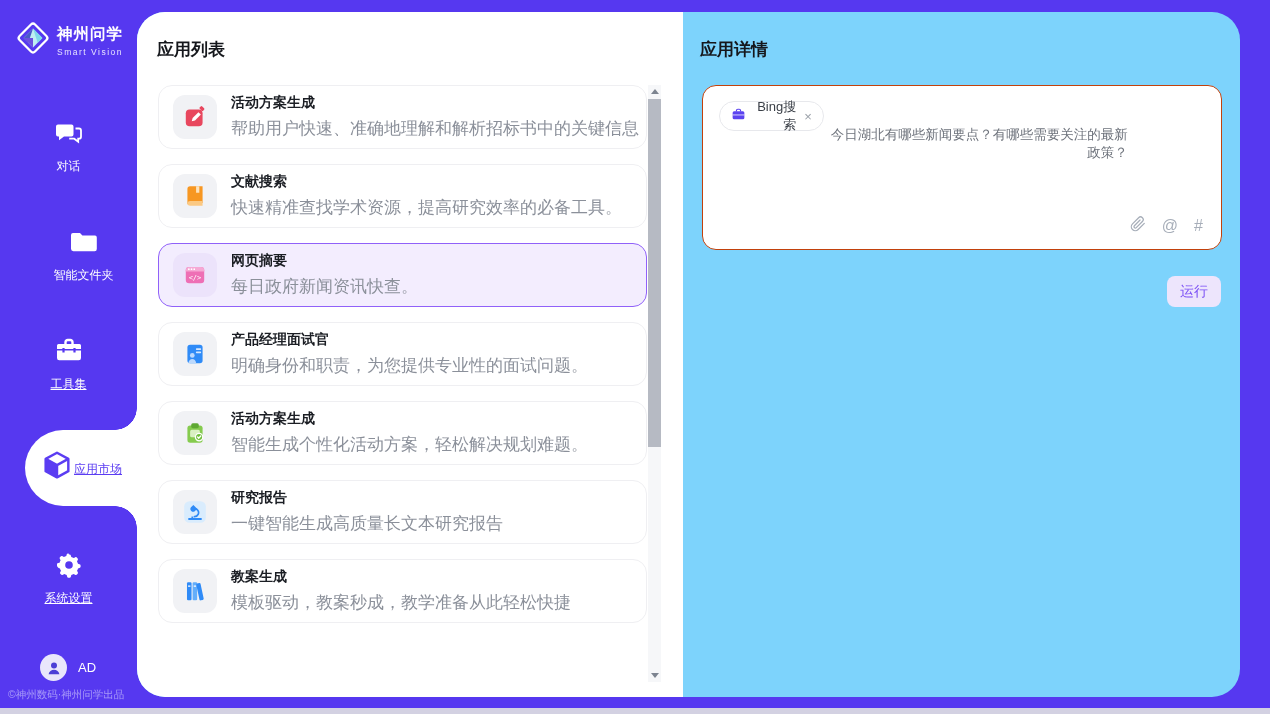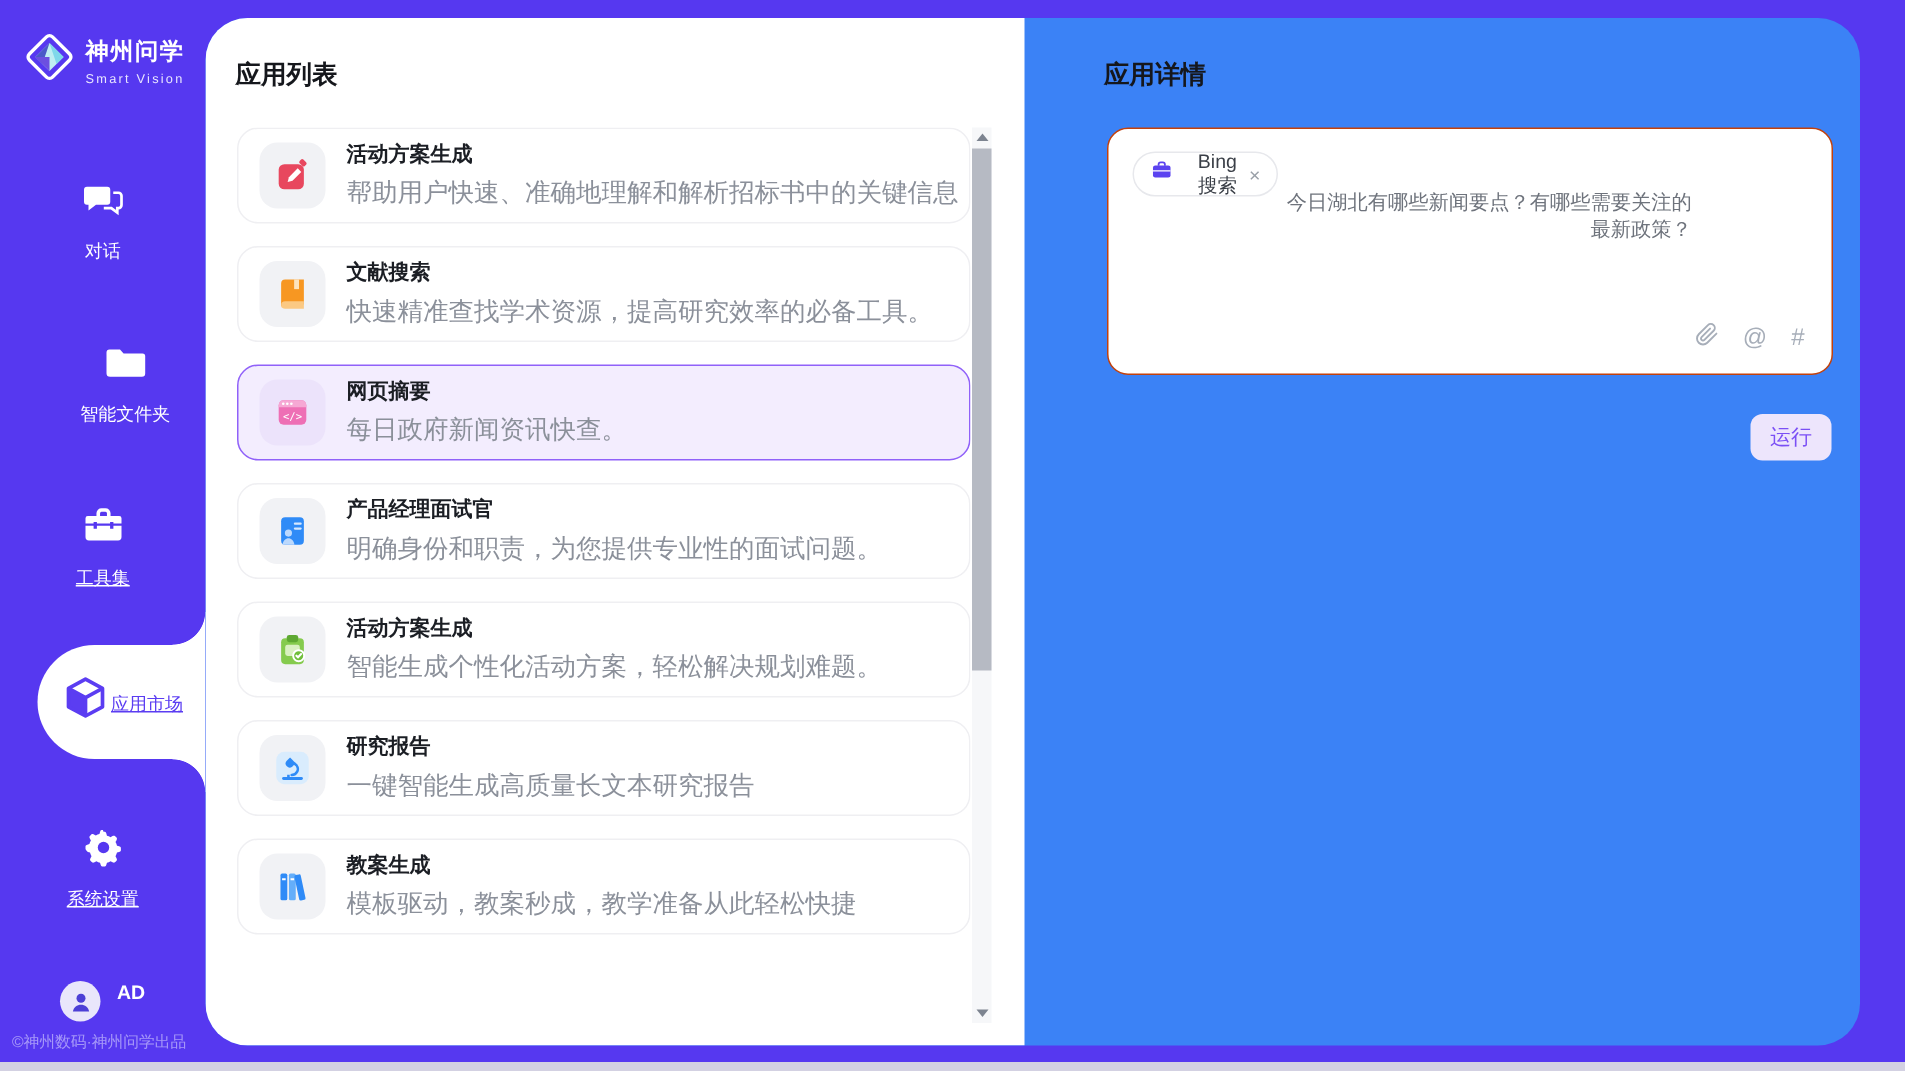--- a/index.html
+++ b/index.html
@@ -24,28 +24,28 @@
 
   .active-tab { position:absolute; left:25px; top:424px; width:112px; height:76px;
     background:#fff; border-radius:38px 0 0 38px; }
   .active-tab::before { content:""; position:absolute; right:0; top:-22px; width:22px; height:22px;
     background:radial-gradient(circle at 0 0, rgba(0,0,0,0) 21.5px, #fff 22px); }
   .active-tab::after { content:""; position:absolute; right:0; bottom:-22px; width:22px; height:22px;
     background:radial-gradient(circle at 0 100%, rgba(0,0,0,0) 21.5px, #fff 22px); }
   .active-tab .tab-inner { position:absolute; inset:0; display:flex; flex-direction:row; align-items:center; justify-content:center; }
   .active-tab .nav-label { color:#5b3df2; font-size:12px; margin-top:3px; text-decoration:underline; }
 
-  .user-row { position:absolute; left:0; top:648px; width:137px; display:flex; padding-left:40px;font-weight:bold; }
+  .user-row { position:absolute; left:0; top:648px; width:137px; display:flex; align-items:center; padding-left:40px; }
   .avatar { width:27px; height:27px; border-radius:50%; background:#e9e6fb; display:flex; align-items:center; justify-content:center; }
   .user-name { color:#fff; font-size:13px; margin-left:11px; }
   .copyright { position:absolute; left:8px; top:682px; font-size:10.5px; color:rgba(230,227,255,.55); white-space:nowrap; }
 
   
   .content { position:absolute; left:137px; top:12px; width:1103px; height:685px;
-    border-radius:28px; overflow:hidden; display:flex; background:#3b82f6;gap:36px; }
+    border-radius:28px; overflow:hidden; display:flex; background:#7dd3fc; }
 
   
   .list-panel { width:546px; background:#fff; position:relative; flex:none; }
   .panel-title { font-size:17px; font-weight:700; color:#15171c; }
   .list-panel .panel-title { position:absolute; left:20px; top:26px; }
   .list-viewport { position:absolute; left:21px; top:73px; width:489px; height:597px; overflow:hidden; }
 
   .app-item { display:flex; align-items:center; gap:14px; height:64px; padding:0 14px;
     border:1px solid #efeff2; border-radius:14px; background:#fff; margin-bottom:15px; cursor:pointer; }
   .app-item.active { background:#f3edfe; border-color:#9061f9; }

